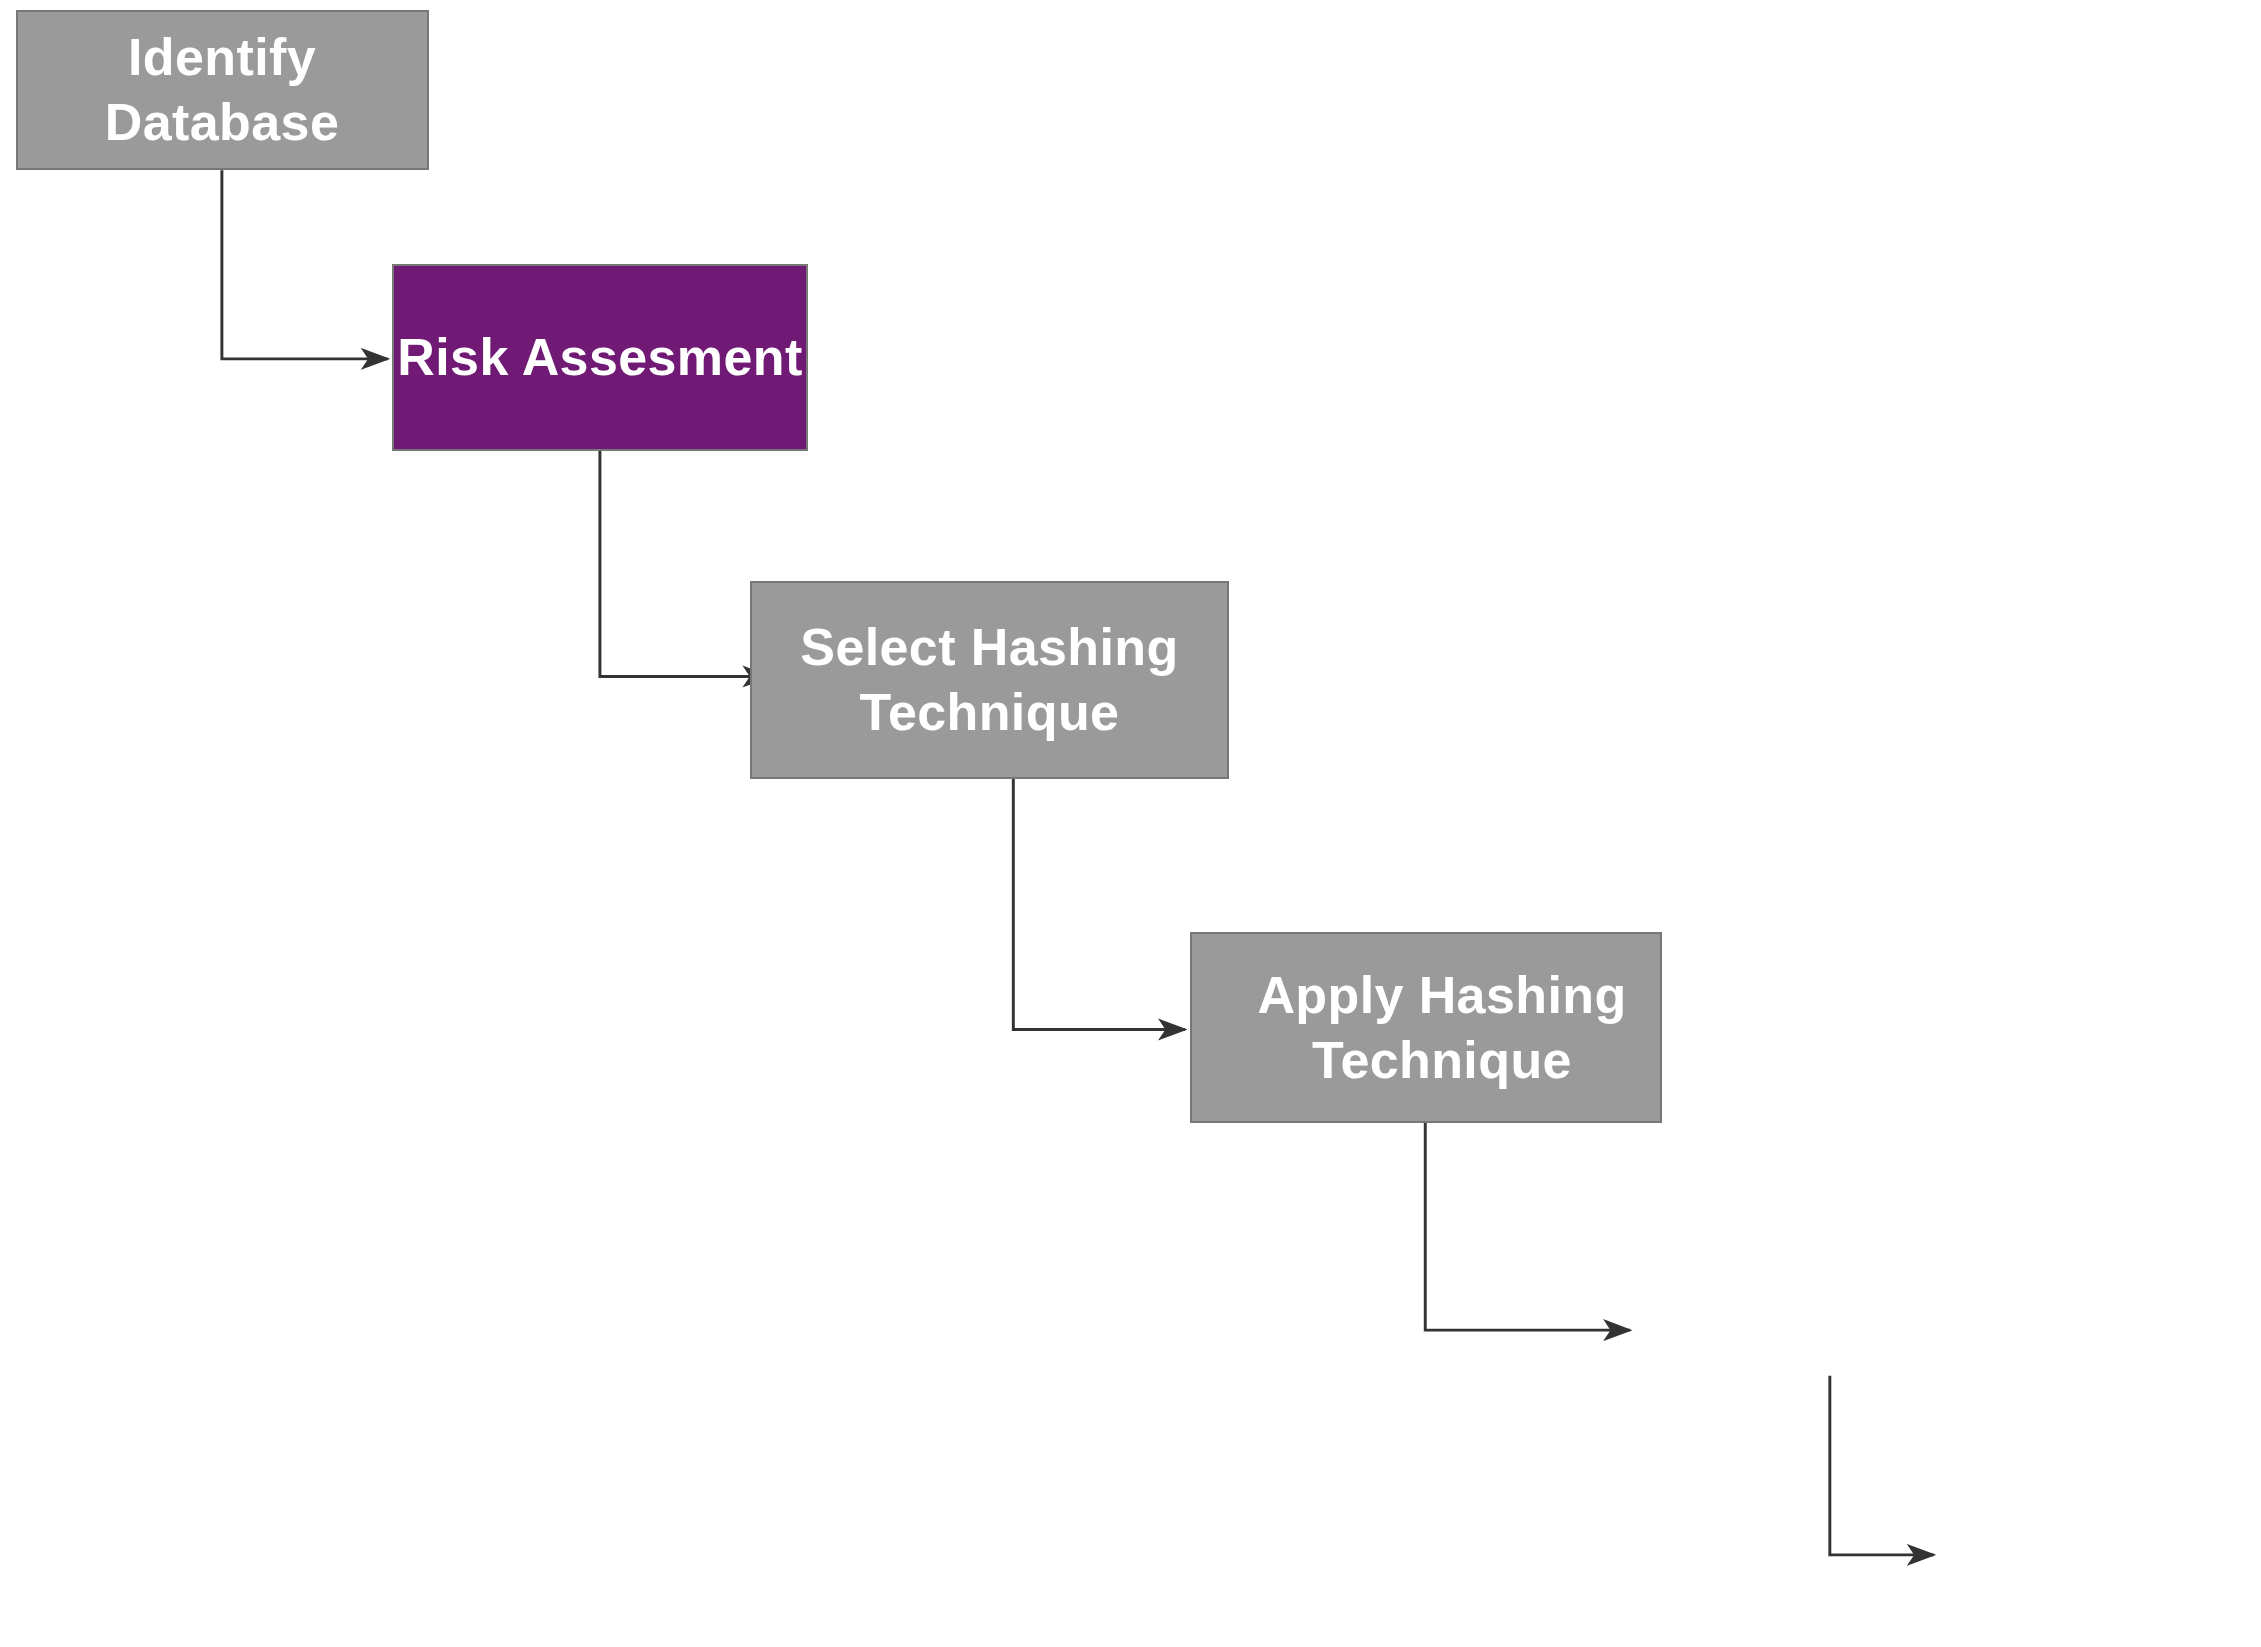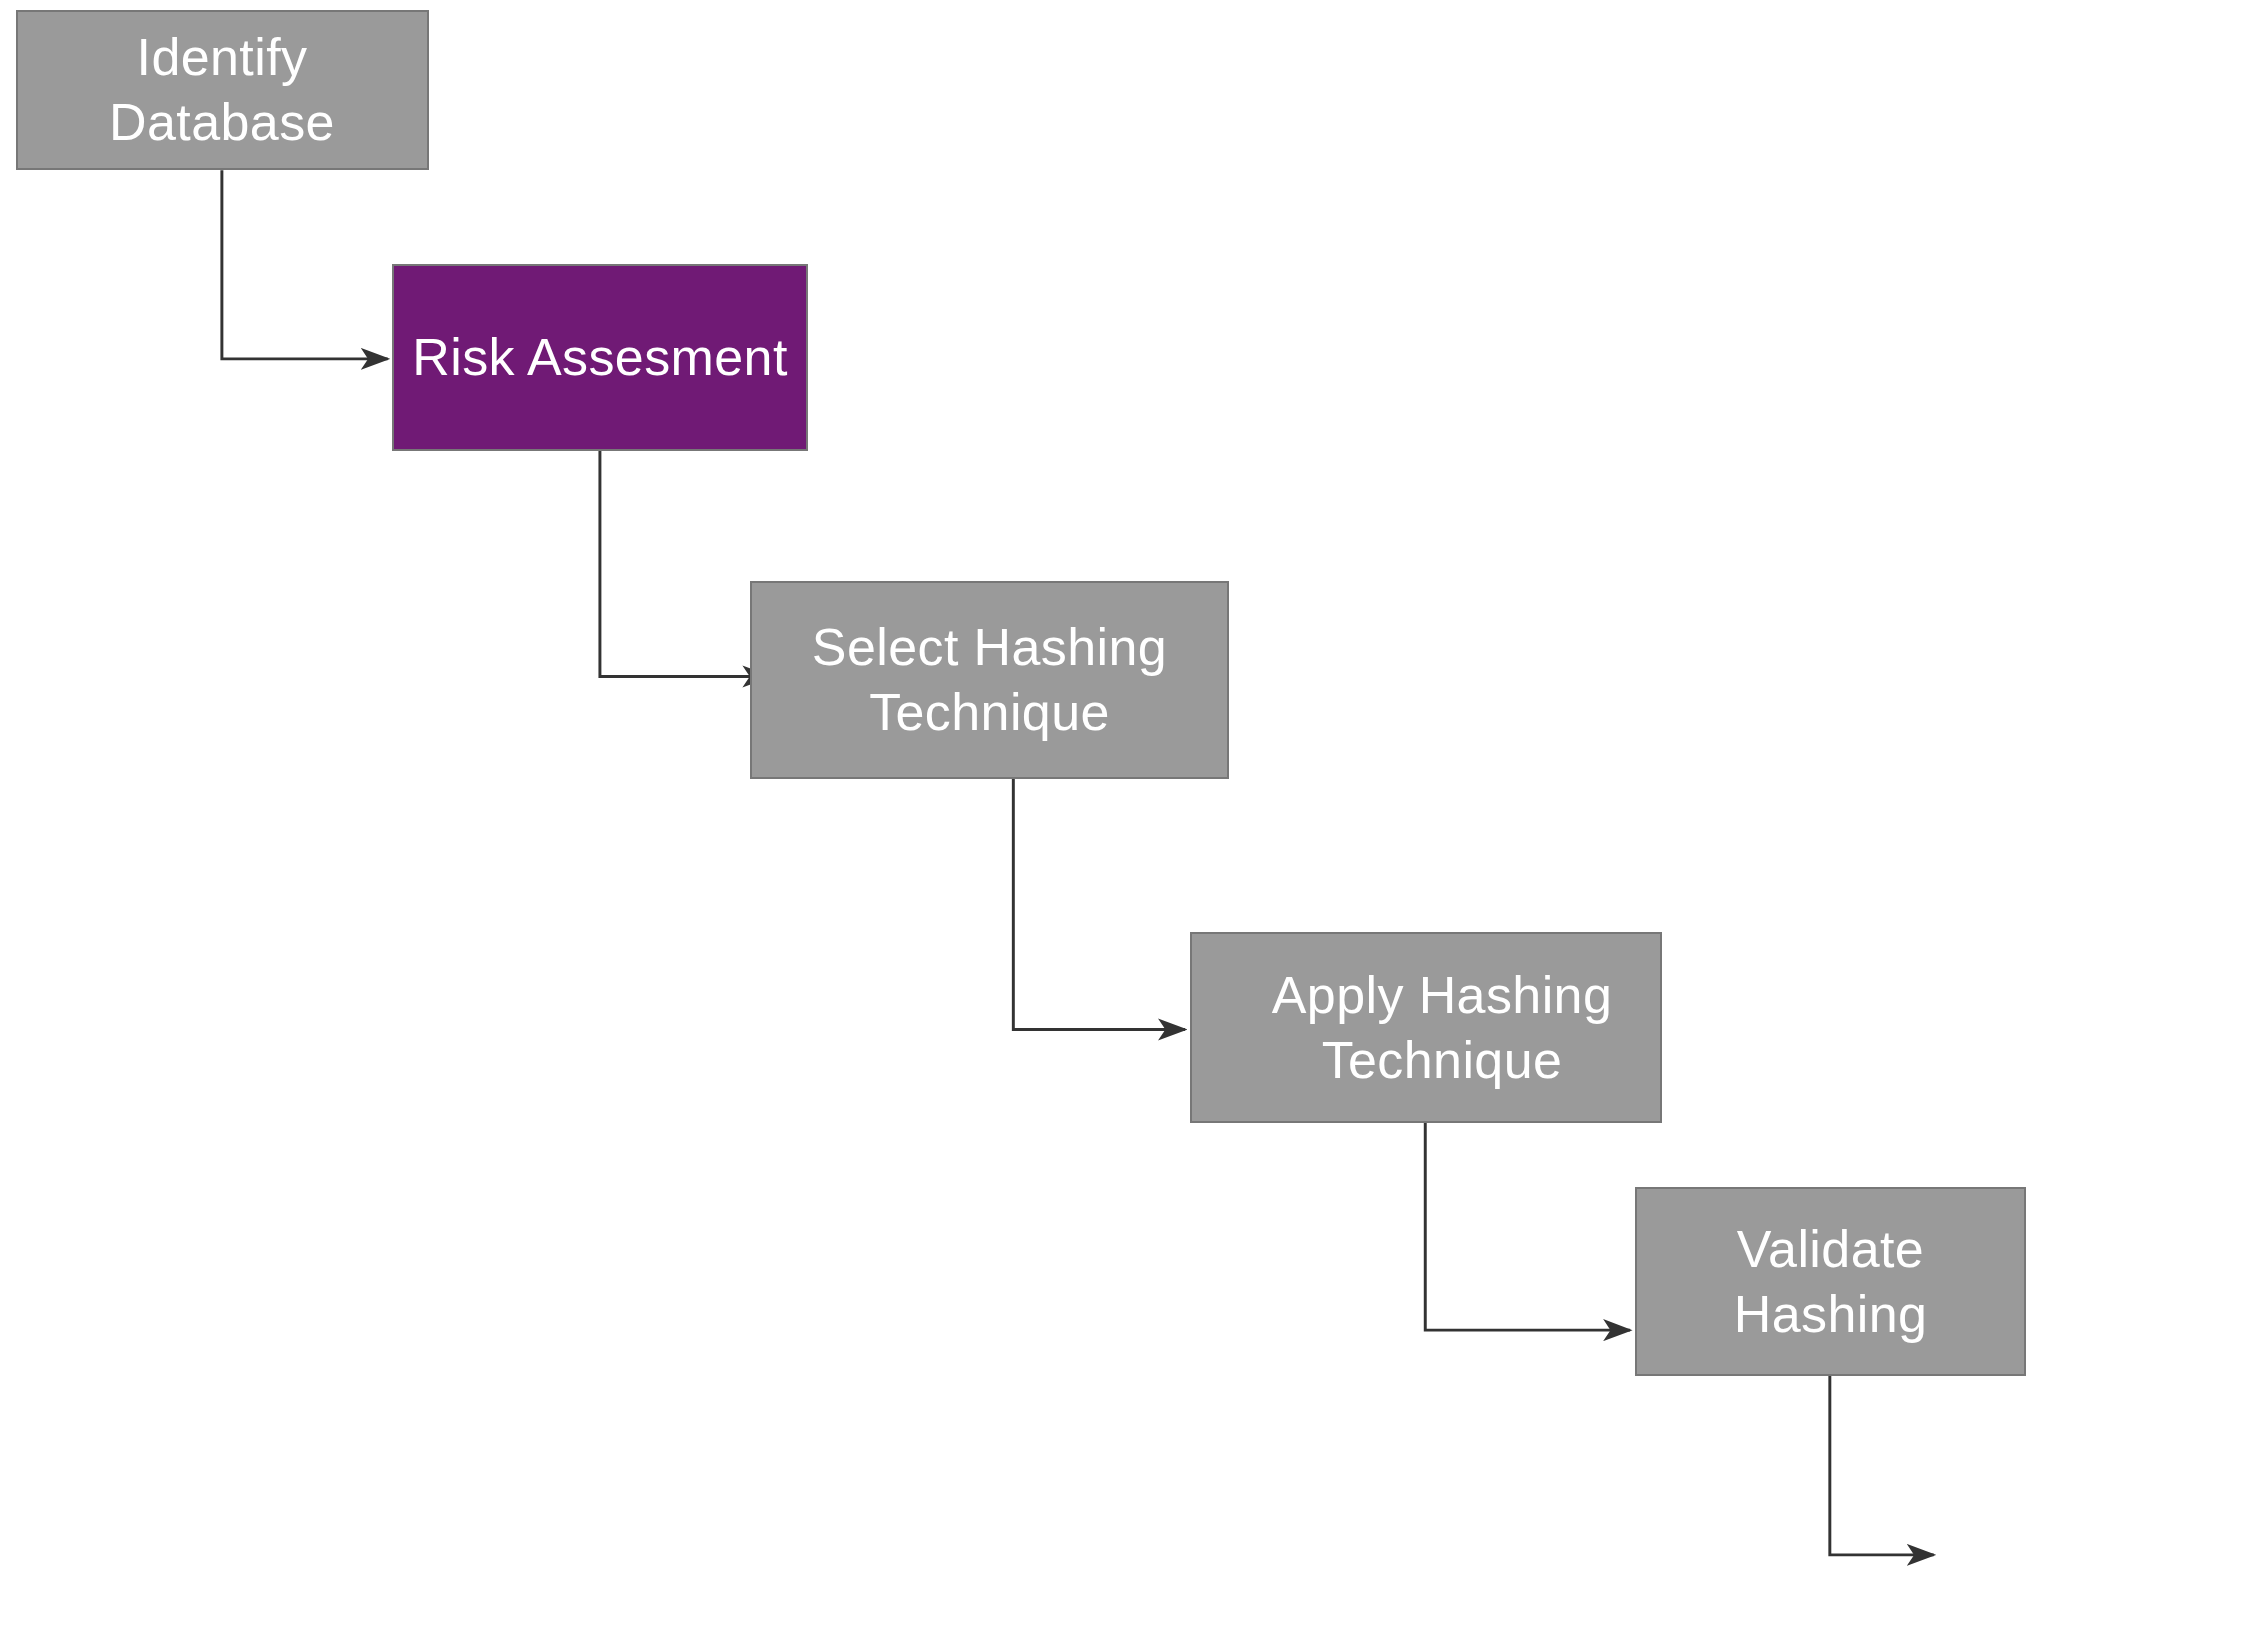--- a/index.html
+++ b/index.html
@@ -27,21 +27,21 @@
     position: absolute;
     display: flex;
     align-items: center;
     justify-content: center;
     text-align: center;
     box-sizing: border-box;
   }
   .node-label {
     white-space: pre-line;
     font-size: 52px;
-    font-weight: 400;
+    font-weight: 700;
     line-height: 1.25;
     letter-spacing: 0.4px;
     text-align: center;
   }
 </style>
 </head>
 <body>
 
 <div class="diagram">
 
@@ -69,20 +69,16 @@
   <div class="node" style="left: 750px; top: 581px; width: 479px; height: 198px; background: rgb(154, 154, 154); border: 2.9px solid rgb(119, 119, 119); color: rgb(255, 255, 255);">
     <span class="node-label">Select Hashing
 Technique</span>
   </div>
 
   <div class="node" style="left: 1190px; top: 932px; width: 472px; height: 191px; background: rgb(154, 154, 154); border: 2.9px solid rgb(119, 119, 119); color: rgb(255, 255, 255); padding-left: 32px;">
     <span class="node-label">Apply Hashing
 Technique</span>
   </div>
 
-  <div class="node" style="left: 1635px; top: 1187px; width: 391px; height: 189px; background: rgb(154, 154, 154); border: 2.9px solid rgb(119, 119, 119); color: rgb(255, 255, 255);">
-    <span class="node-label">Validate
-Hashing</span>
-  </div>
 
 
 </div>
 
 
 </body></html>

